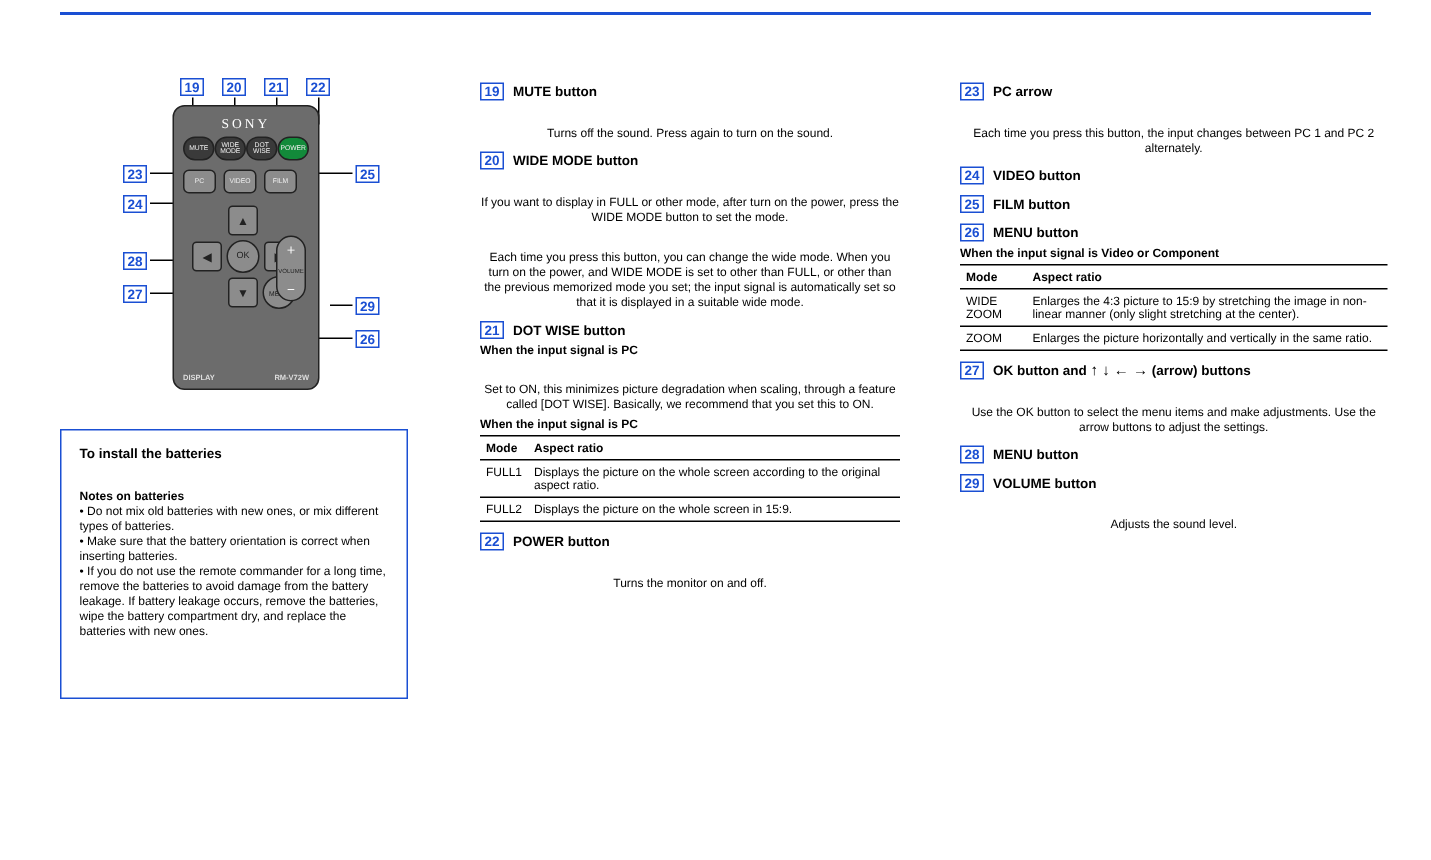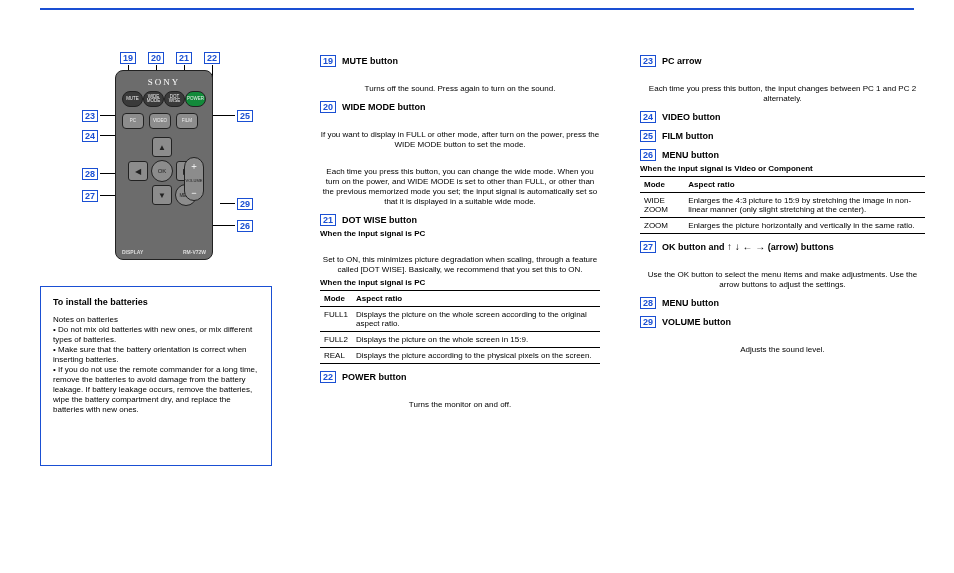--- a/index.html
+++ b/index.html
@@ -218,25 +218,25 @@
     padding: 10px 12px;
     font-size: 8px;
     line-height: 1.25;
     width: 232px;
     box-sizing: border-box;
     height: 180px;
   }
   .note-box .hd {
     font-size: 9px;
     font-weight: bold;
-    margin-bottom: 7px;
+    margin-bottom: 18px;
   }
   .note-box .sub {
     font-size: 8px;
-    font-weight: normal;
+    font-weight: bold;
     margin-top: 6px;
   }
   .arrows {
     font-family: Arial, sans-serif;
     font-size: 10px;
     font-weight: bold;
   }
 </style>
 </head>
 <body>
@@ -368,24 +368,20 @@
             <th>Aspect ratio</th>
           </tr>
       <tr>
             <td>FULL1</td>
             <td>Displays the picture on the whole screen according to the original aspect ratio.</td>
           </tr>
       <tr>
             <td>FULL2</td>
             <td>Displays the picture on the whole screen in 15:9.</td>
           </tr>
-      <tr>
-            <td>REAL</td>
-            <td>Displays the picture according to the physical pixels on the screen.</td>
-          </tr>
     </tbody>
       </table>
   </div>
   <div class="item">
     <div class="title-line">
         <span class="box-num">22</span>
         <span class="label">POWER button</span>
       </div>
     <div class="body-text">Turns the monitor on and off.</div>
   </div>

